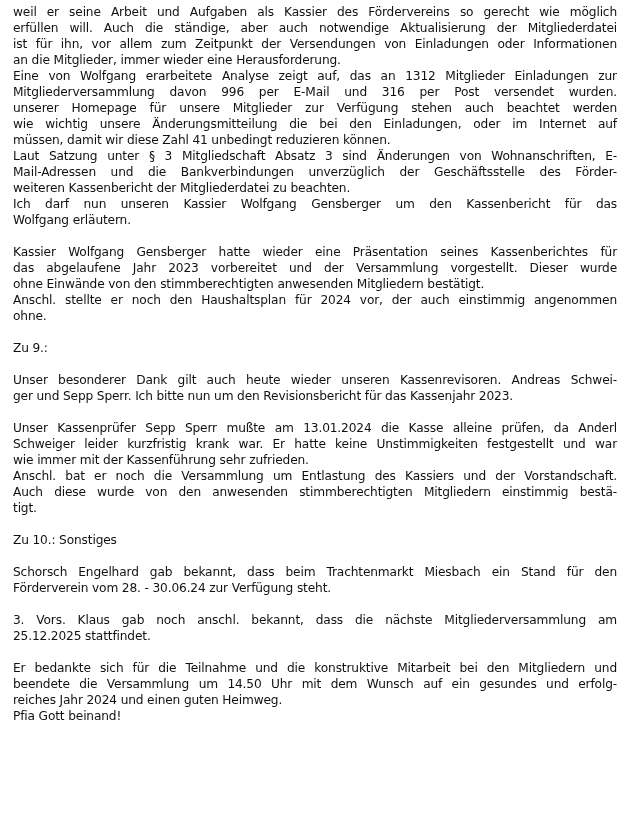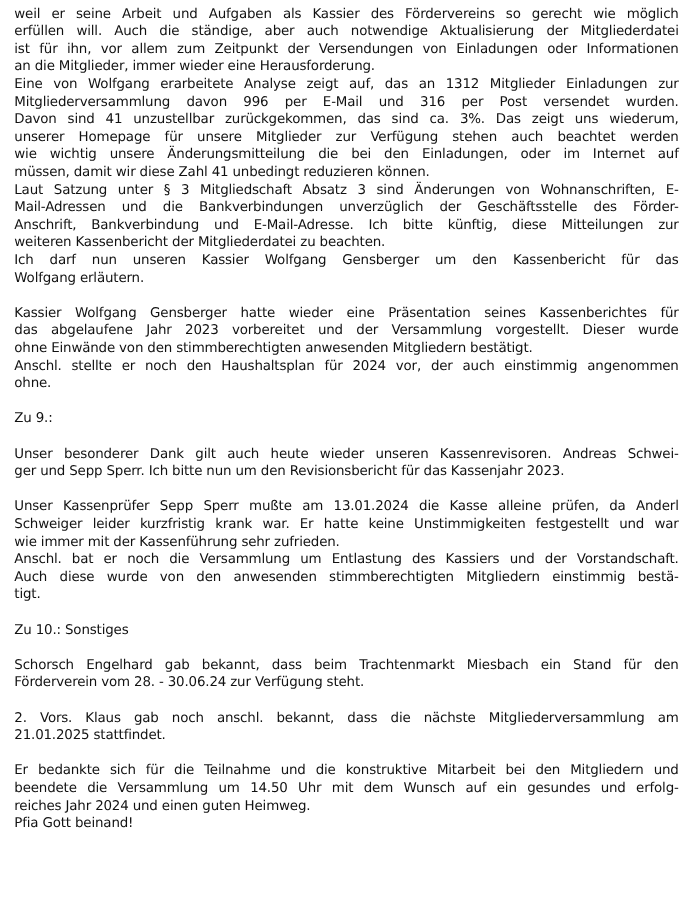--- a/index.html
+++ b/index.html
@@ -33,30 +33,28 @@
   <div>
     <span class="line">weil er seine Arbeit und Aufgaben als Kassier des Fördervereins so gerecht wie möglich</span>
     <span class="line">erfüllen will. Auch die ständige, aber auch notwendige Aktualisierung der Mitgliederdatei</span>
     <span class="line">ist für ihn, vor allem zum Zeitpunkt der Versendungen von Einladungen oder Informationen</span>
     <span class="line last">an die Mitglieder, immer wieder eine Herausforderung.</span>
   </div>
 
   <div>
     <span class="line">Eine von Wolfgang erarbeitete Analyse zeigt auf, das an 1312 Mitglieder Einladungen zur</span>
     <span class="line">Mitgliederversammlung davon 996 per E-Mail und 316 per Post versendet wurden.</span>
-    <span class="line">Davon sind 41 unzustellbar zurückgekommen, das sind ca. 3%. Das zeigt uns wiederum,</span>
     <span class="line">unserer Homepage für unsere Mitglieder zur Verfügung stehen auch beachtet werden</span>
     <span class="line">wie wichtig unsere Änderungsmitteilung die bei den Einladungen, oder im Internet auf</span>
     <span class="line last">müssen, damit wir diese Zahl 41 unbedingt reduzieren können.</span>
   </div>
 
   <div>
     <span class="line">Laut Satzung unter § 3 Mitgliedschaft Absatz 3 sind Änderungen von Wohnanschriften, E-</span>
     <span class="line">Mail-Adressen und die Bankverbindungen unverzüglich der Geschäftsstelle des Förder-</span>
-    <span class="line">Anschrift, Bankverbindung und E-Mail-Adresse. Ich bitte künftig, diese Mitteilungen zur</span>
     <span class="line last">weiteren Kassenbericht der Mitgliederdatei zu beachten.</span>
   </div>
 
   <div>
     <span class="line">Ich darf nun unseren Kassier Wolfgang Gensberger um den Kassenbericht für das</span>
     <span class="line last">Wolfgang erläutern.</span>
   </div>
 
   <span class="blank"></span>
 
@@ -107,22 +105,22 @@
   <span class="blank"></span>
 
   <div>
     <span class="line">Schorsch Engelhard gab bekannt, dass beim Trachtenmarkt Miesbach ein Stand für den</span>
     <span class="line last">Förderverein vom 28. - 30.06.24 zur Verfügung steht.</span>
   </div>
 
   <span class="blank"></span>
 
   <div>
-    <span class="line">2. Vors. Klaus gab noch anschl. bekannt, dass die nächste Mitgliederversammlung am</span>
-    <span class="line last">21.01.2025 stattfindet.</span>
+    <span class="line">3. Vors. Klaus gab noch anschl. bekannt, dass die nächste Mitgliederversammlung am</span>
+    <span class="line last">25.12.2025 stattfindet.</span>
   </div>
 
   <span class="blank"></span>
 
   <div>
     <span class="line">Er bedankte sich für die Teilnahme und die konstruktive Mitarbeit bei den Mitgliedern und</span>
     <span class="line">beendete die Versammlung um 14.50 Uhr mit dem Wunsch auf ein gesundes und erfolg-</span>
     <span class="line last">reiches Jahr 2024 und einen guten Heimweg.</span>
   </div>
 

